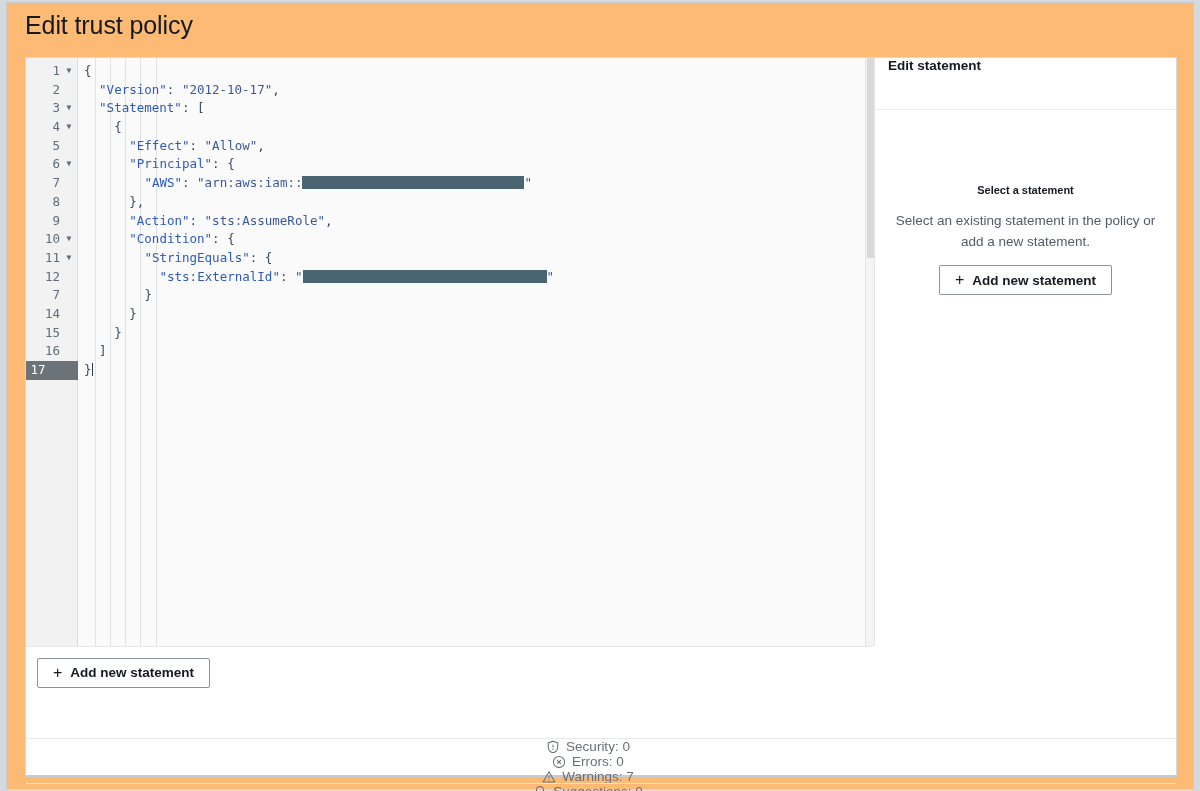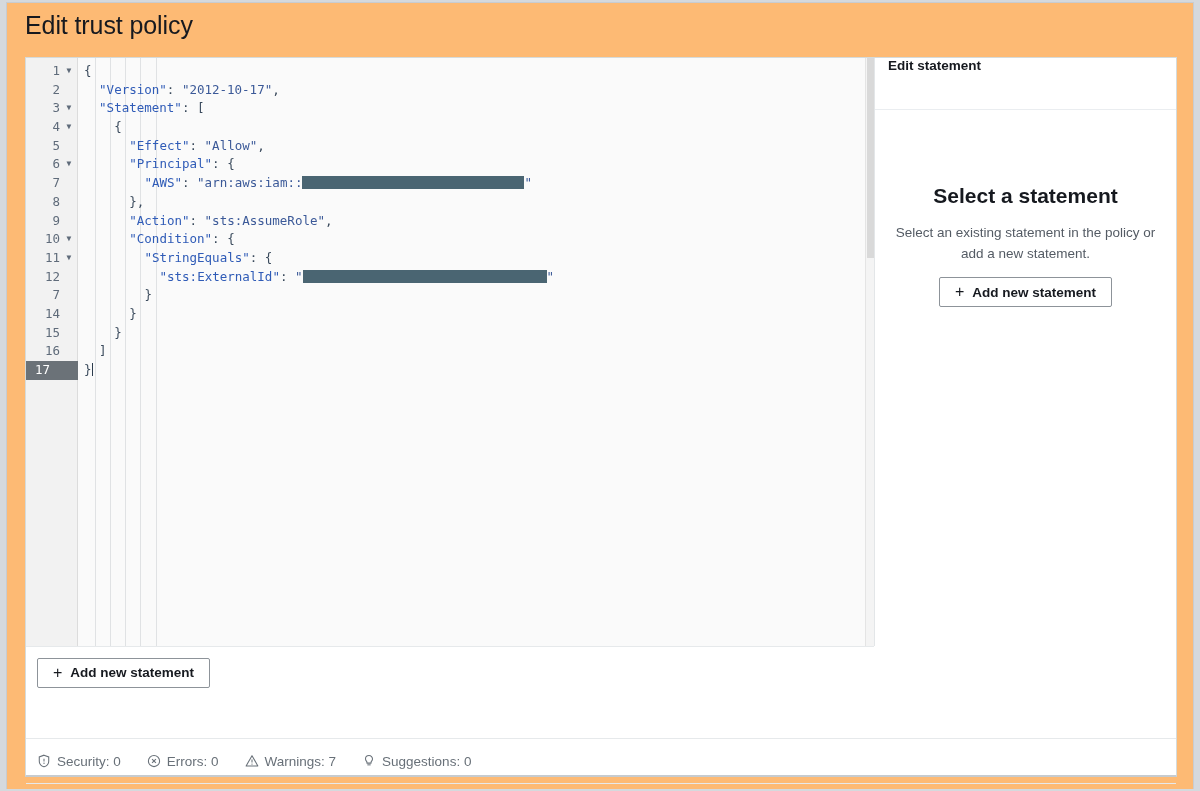--- a/index.html
+++ b/index.html
@@ -119,20 +119,21 @@
     color: #3a4a5c;
   }
 
   
   .code-line.active .ln {
     background: #6b7278;
     color: #ffffff;
     width: 52px;
     left: 0;
     padding-right: 28px;
+    text-align: center;
   }
 
   
   .guide {
     position: absolute;
     top: 0;
     width: 1px;
     height: 100%;
     background: #e0e2e4;
   }
@@ -195,21 +196,21 @@
     font-weight: 700;
     color: #16191f;
   }
 
   #side-body {
     padding-top: 74px;
     text-align: center;
   }
 
   #empty-title {
-    font-size: 21px;
+    font-size: 11px;
     font-weight: 700;
     color: #16191f;
     margin-bottom: 14px;
   }
 
   #empty-desc {
     font-size: 13.5px;
     color: #545b64;
     line-height: 21px;
     padding: 0 8px;
@@ -283,20 +284,21 @@
   #validation-bar {
     position: absolute;
     left: 0;
     top: 680px;
     width: 100%;
     height: 45px;
     border-top: 1px solid #e6e9eb;
     display: flex;
     align-items: center;
     padding: 0 11px;
+    flex-direction: column;
   }
 
   .valid-item {
     display: flex;
     align-items: center;
     gap: 6px;
     margin-right: 26px;
     font-size: 13.5px;
     color: #687078;
   }

